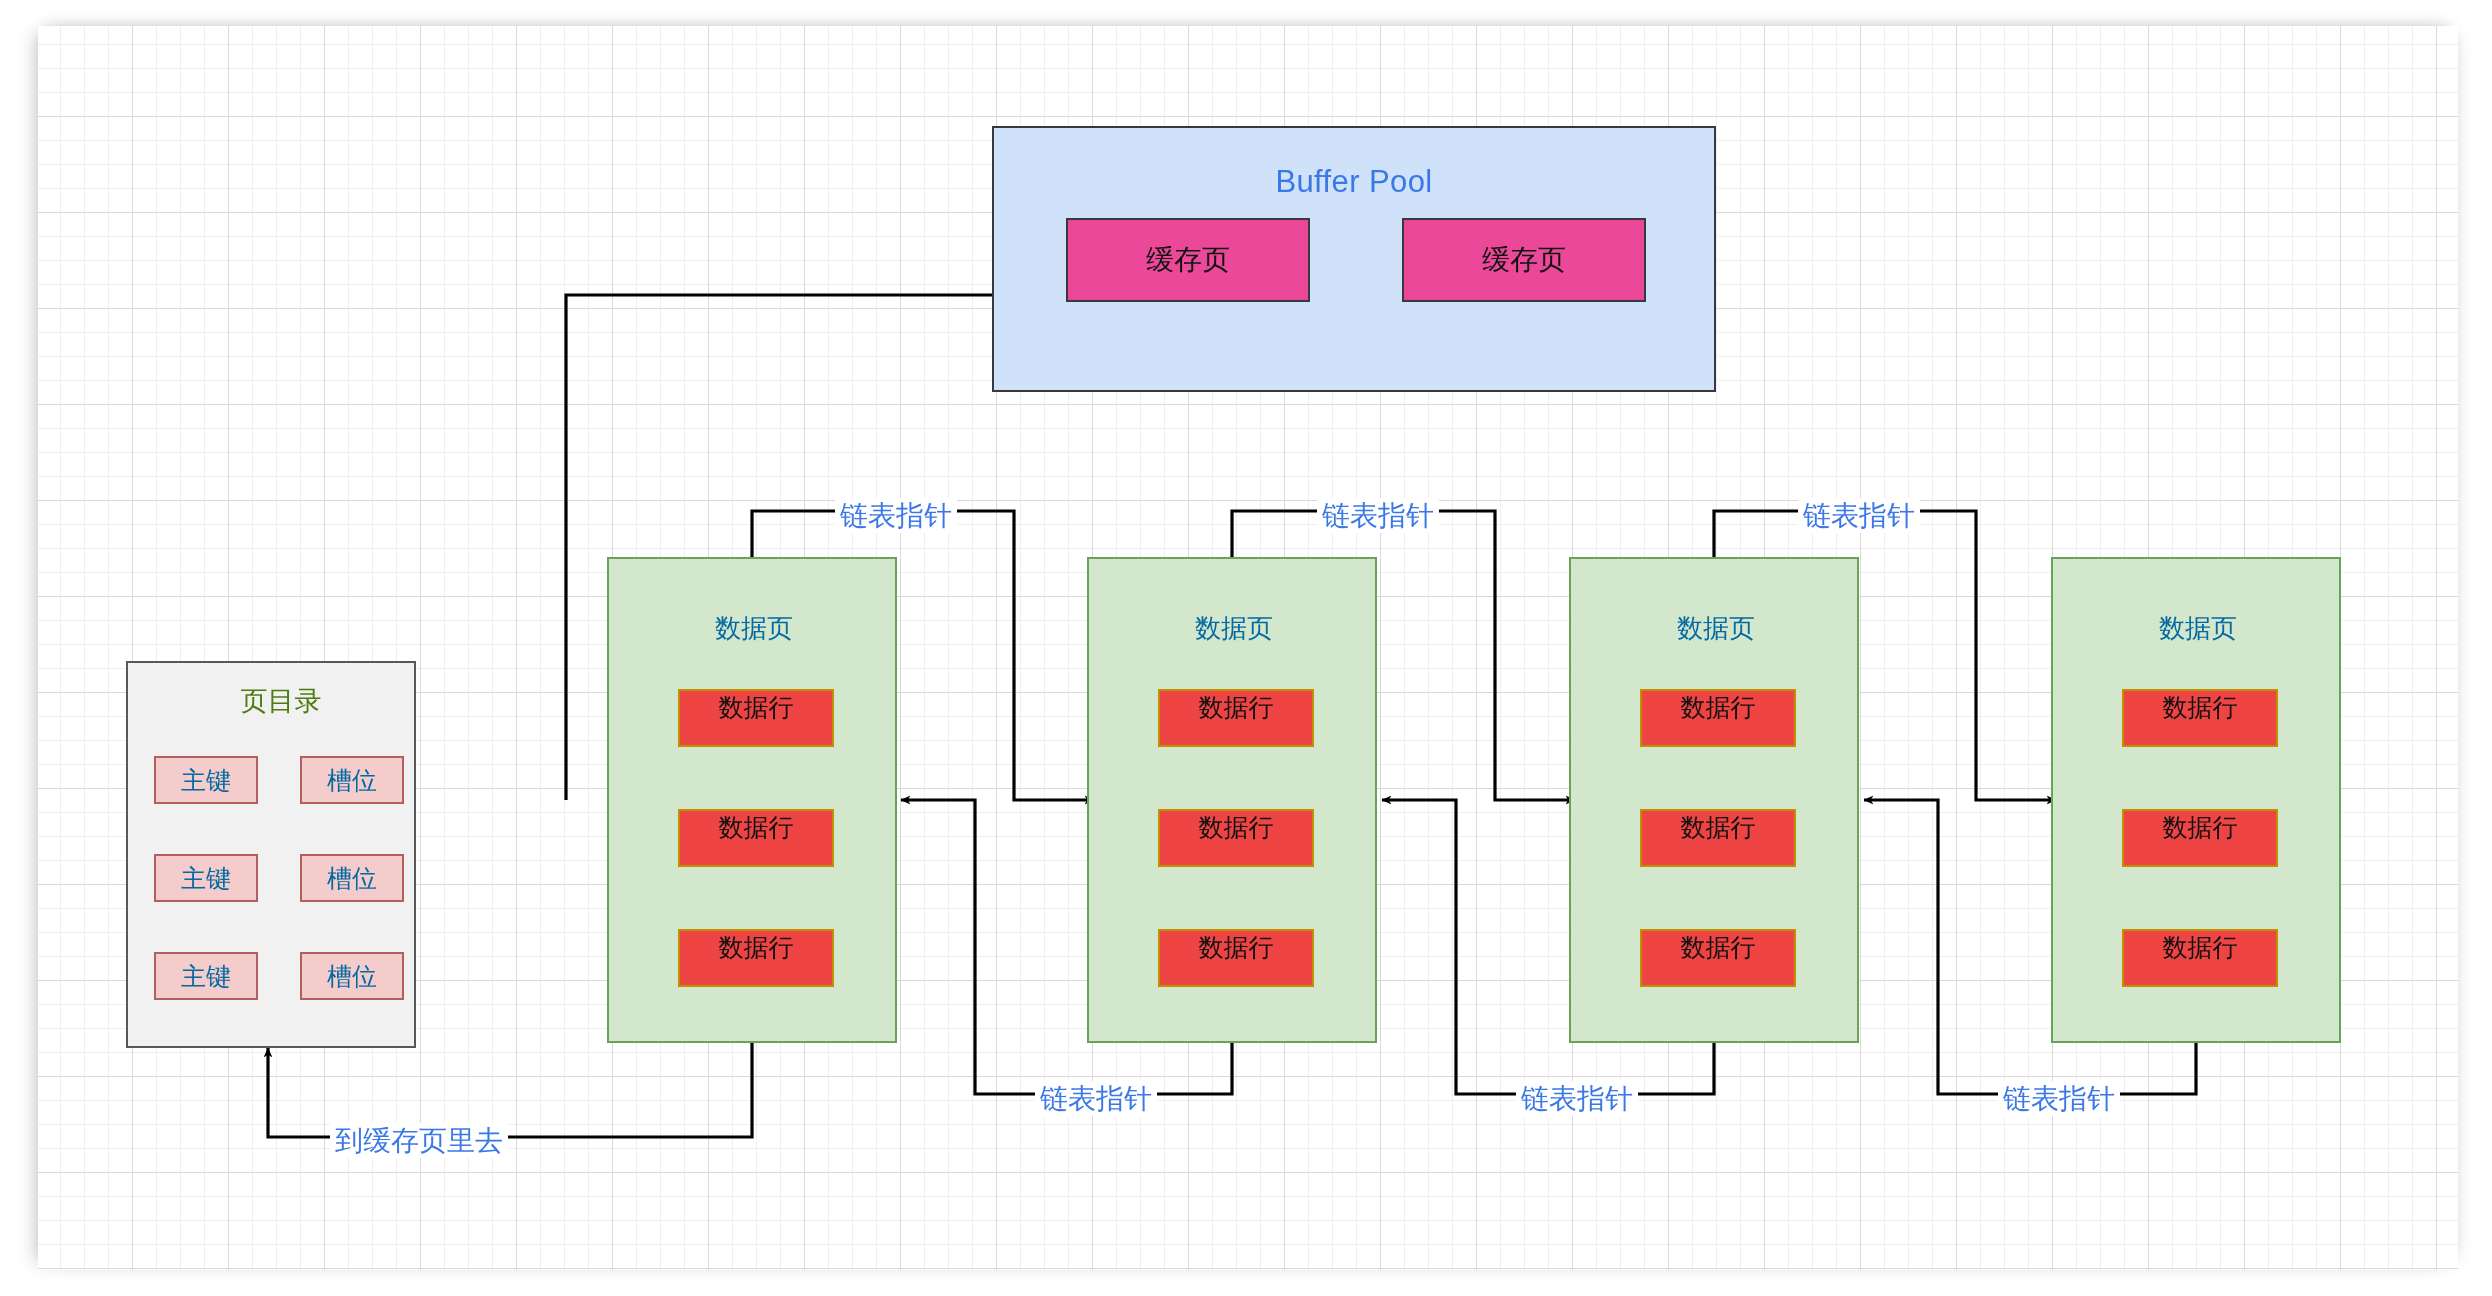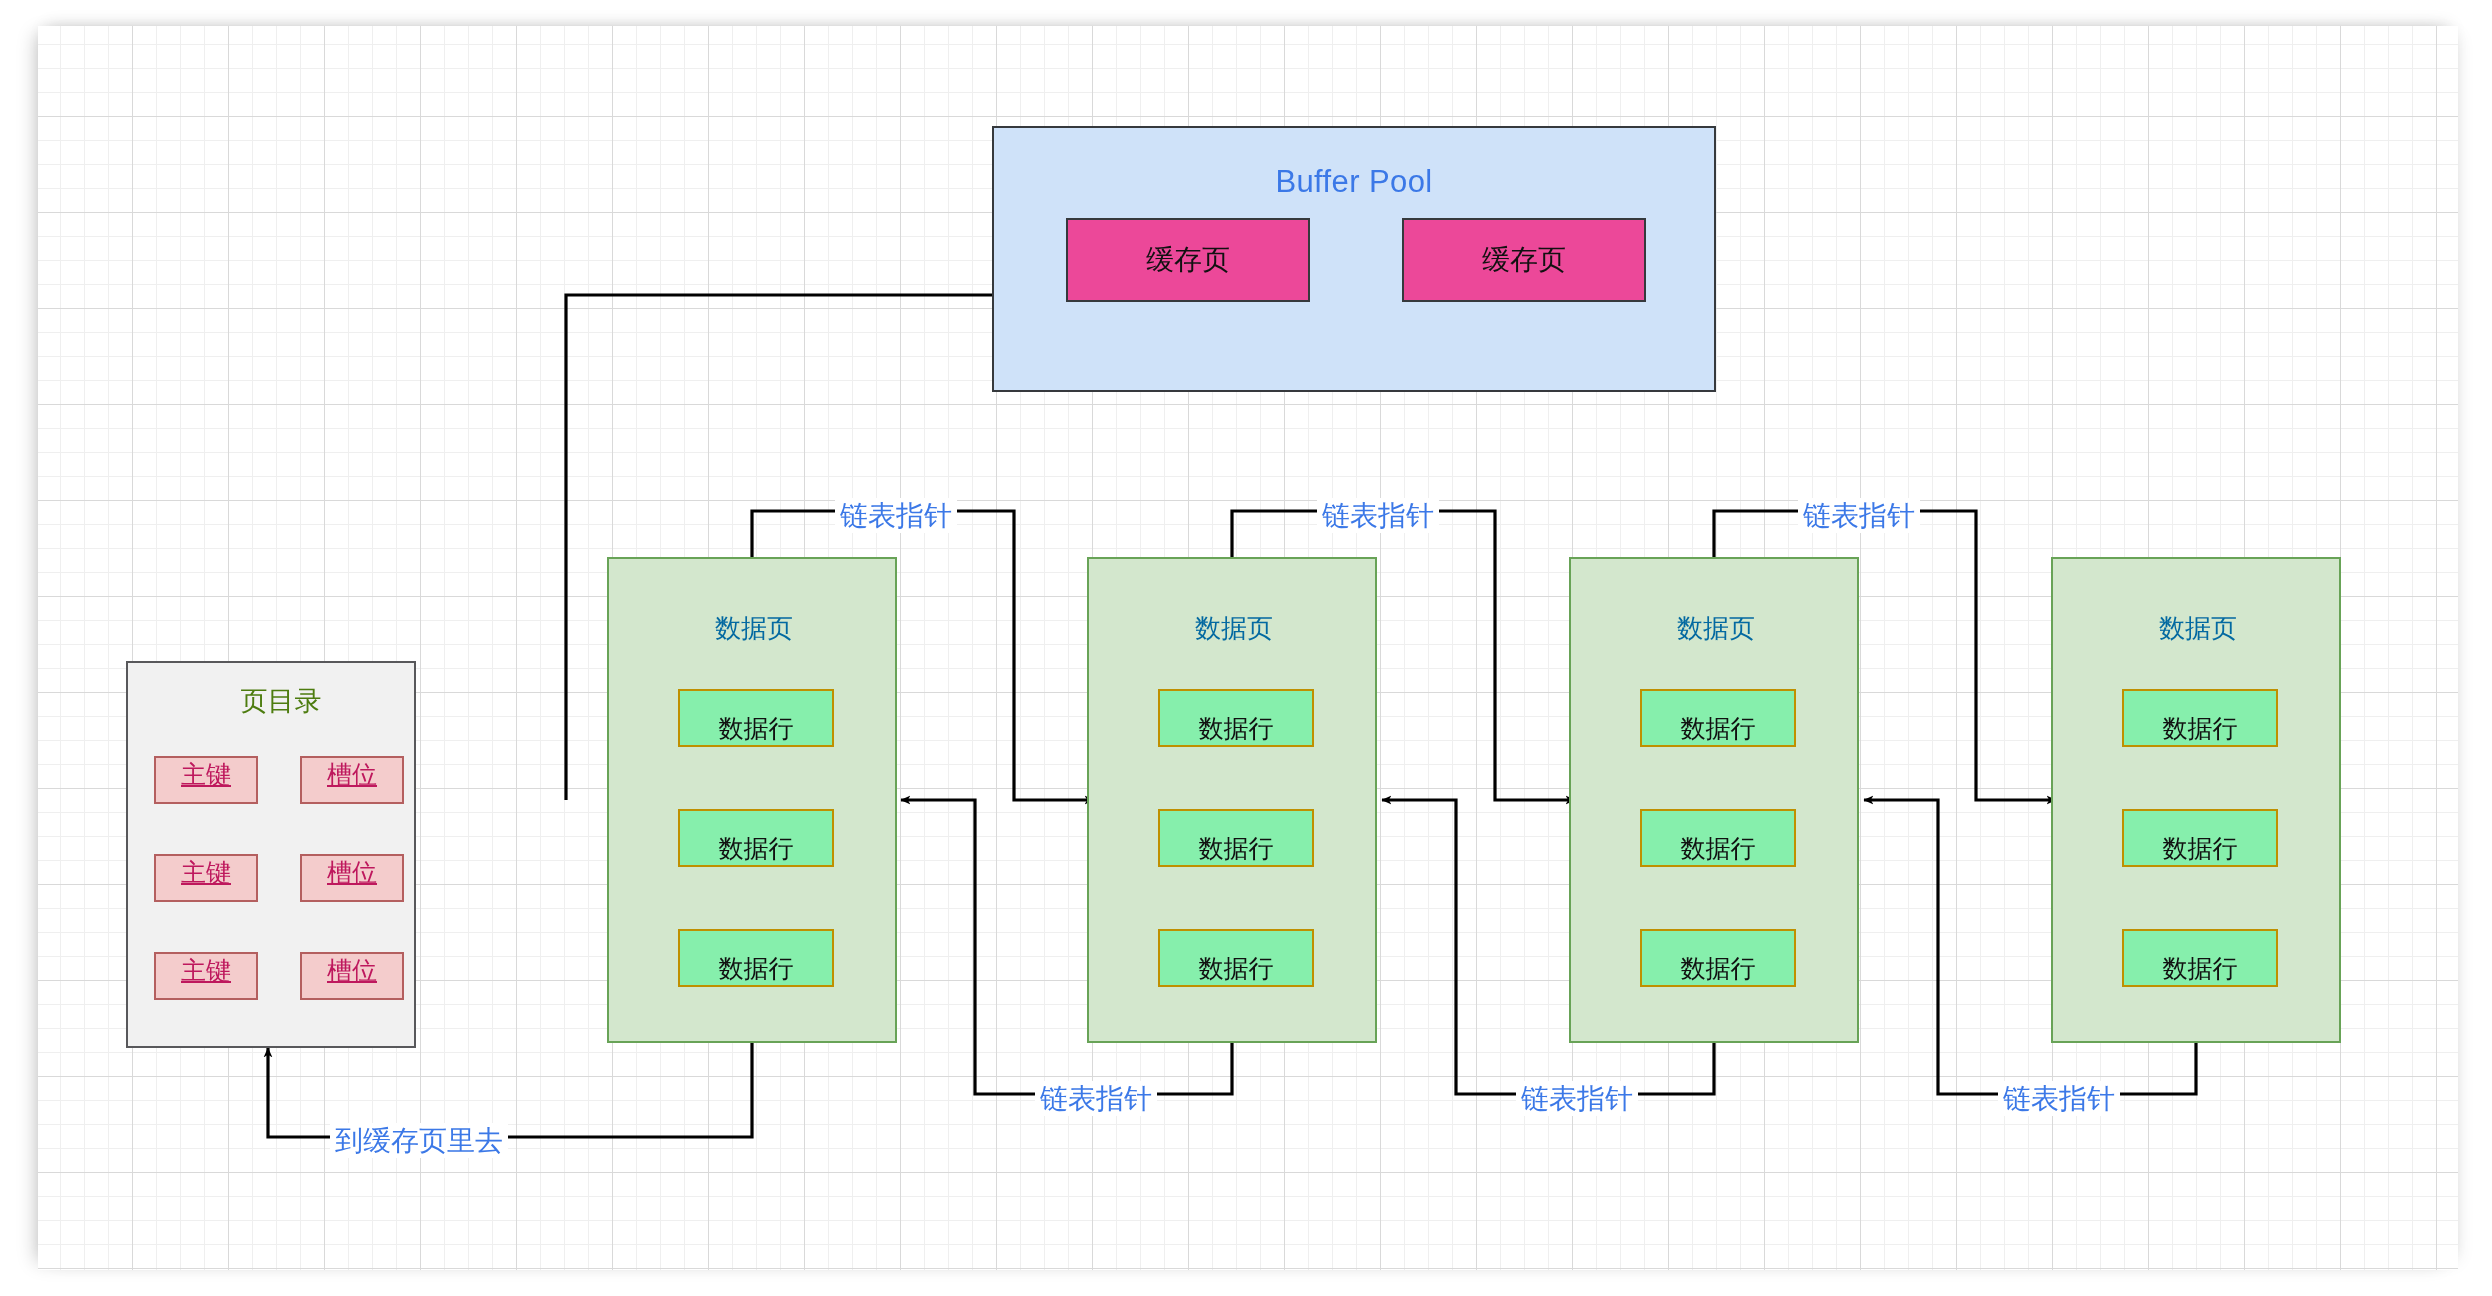--- a/index.html
+++ b/index.html
@@ -49,35 +49,35 @@
   
   .pagedir{
     background:#f1f1f1;border:2px solid #58585b;
   }
   .pd-title{
     position:absolute;left:0;right:0;top:20px;text-align:center;
     color:#4d7c0f;font-size:27px;margin-left:20px;
   }
   .kvbox{
     position:absolute;background:#f4cccc;border:2px solid #b45f5f;
-    display:flex;justify-content:center;
-    color:#be185d;font-size:25px;text-decoration:underline;
+    display:flex;align-items:center;justify-content:center;
+    color:#0369a1;font-size:25px;
   }
 
   
   .datapage{
     background:#d3e7cd;border:2px solid #68a357;
   }
   .dp-title{
     position:absolute;left:4px;right:0;top:52px;text-align:center;
     color:#0369a1;font-size:26px;
   }
   .datarow{
-    position:absolute;background:#86efac;border:2px solid #bf9000;
-    display:flex;align-items:flex-end;justify-content:center;
+    position:absolute;background:#ef4444;border:2px solid #bf9000;
+    display:flex;align-items:flex-start;justify-content:center;
     color:#111;font-size:25px;
   }
 
   
   .wlabel{
     position:absolute;color:#3b78e7;font-size:28px;white-space:nowrap;
     background:#ffffff;padding:0 5px;line-height:1.25;
   }
   .wlabel.big{font-size:28px;text-align:left;padding:0 4px;}
 </style>

